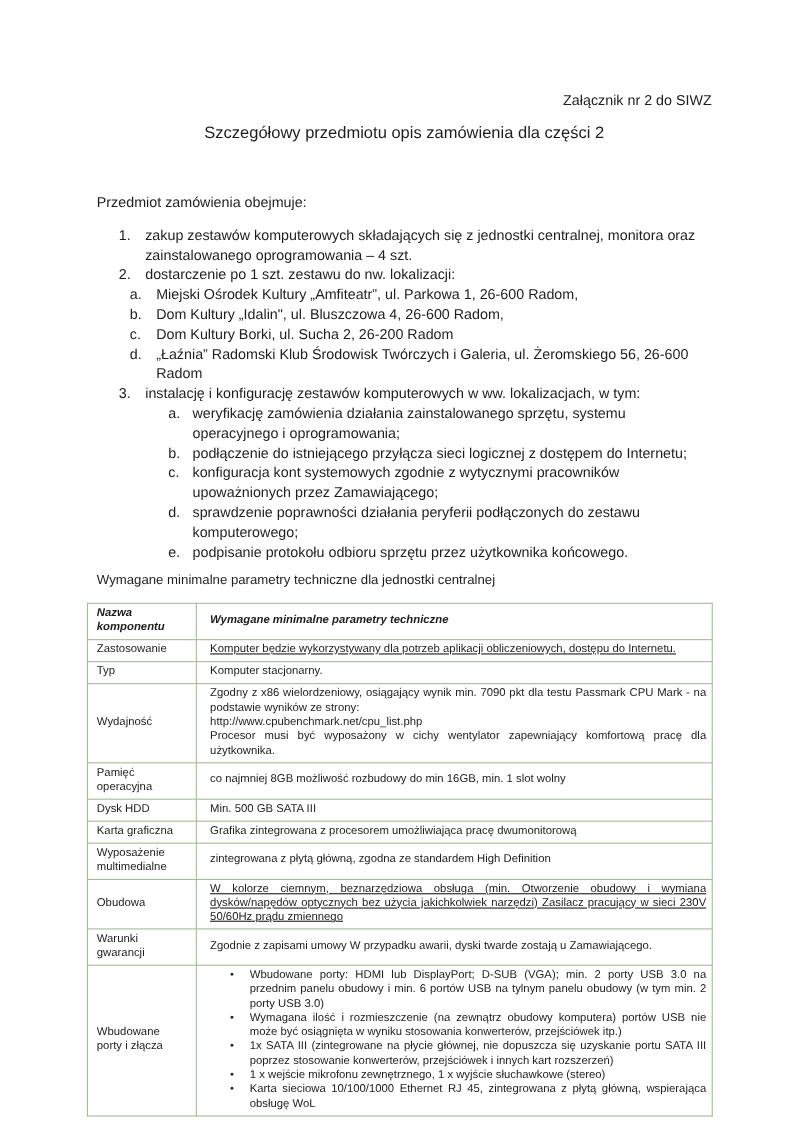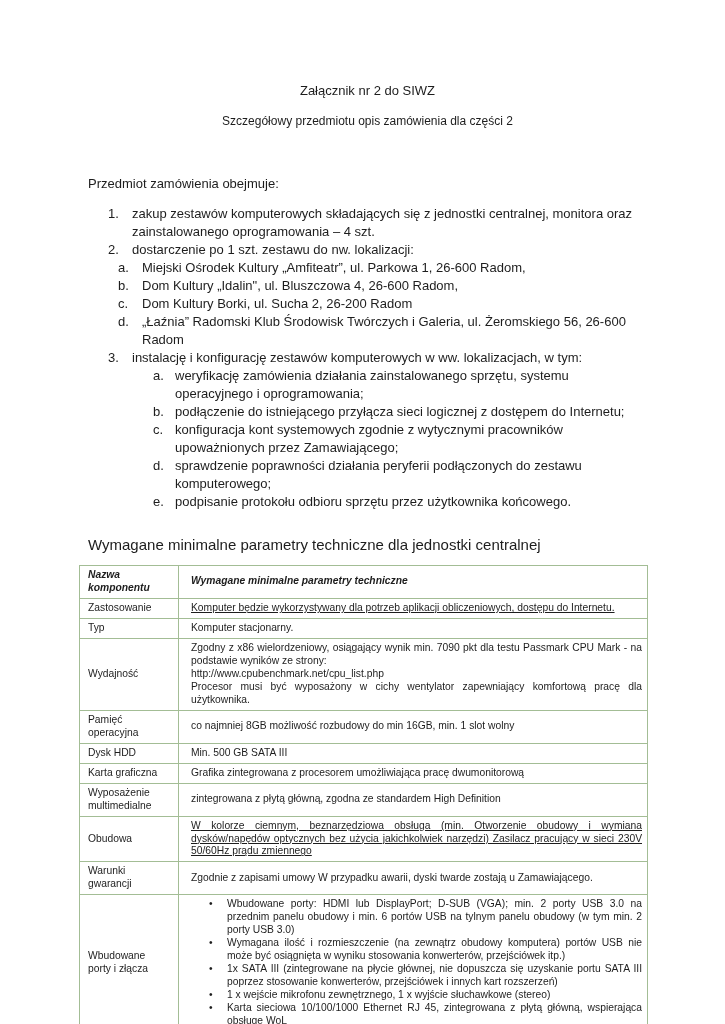--- a/index.html
+++ b/index.html
@@ -6,33 +6,33 @@
   .page {
     position:relative;
     width:725px; height:1024px;
     background:#ffffff;
     box-sizing:border-box;
     padding:83px 78px 0 88px;
     font-family:"Liberation Sans", sans-serif;
     color:#1d1d1d;
     overflow:hidden;
   }
-  .hdr-right { text-align:center; font-size:13px; line-height:16px; }
-  .doc-title { text-align:center; font-size:12px; line-height:16px; margin-top:14px; }
+  .hdr-right { text-align:right; font-size:13px; line-height:16px; }
+  .doc-title { text-align:center; font-size:15px; line-height:16px; margin-top:14px; }
   .intro { font-size:13px; line-height:17px; margin-top:46px; }
   .olist { margin-top:13px; font-size:13px; line-height:18px; }
   .li { position:relative; }
   .li .marker { position:absolute; top:0; }
   .li.lvl1 { padding-left:44px; }
   .li.lvl1 > .marker { left:20px; }
   .li.loc { padding-left:54px; }
   .li.loc > .marker { left:30px; }
   .li.task { padding-left:87px; }
   .li.task > .marker { left:65px; }
-  .caption { font-size:15px; line-height:17px; margin-top:25px; }
+  .caption { font-size:12px; line-height:17px; margin-top:8px; }
 
   table.spec {
     margin-left:-9px; margin-top:12px;
     border-collapse:collapse;
     width:568px; table-layout:fixed;
     font-size:10.3px; line-height:1.26;
     color:#1d1d1d;
   }
   table.spec td, table.spec th {
     border:1.5px solid #a3bd95;

